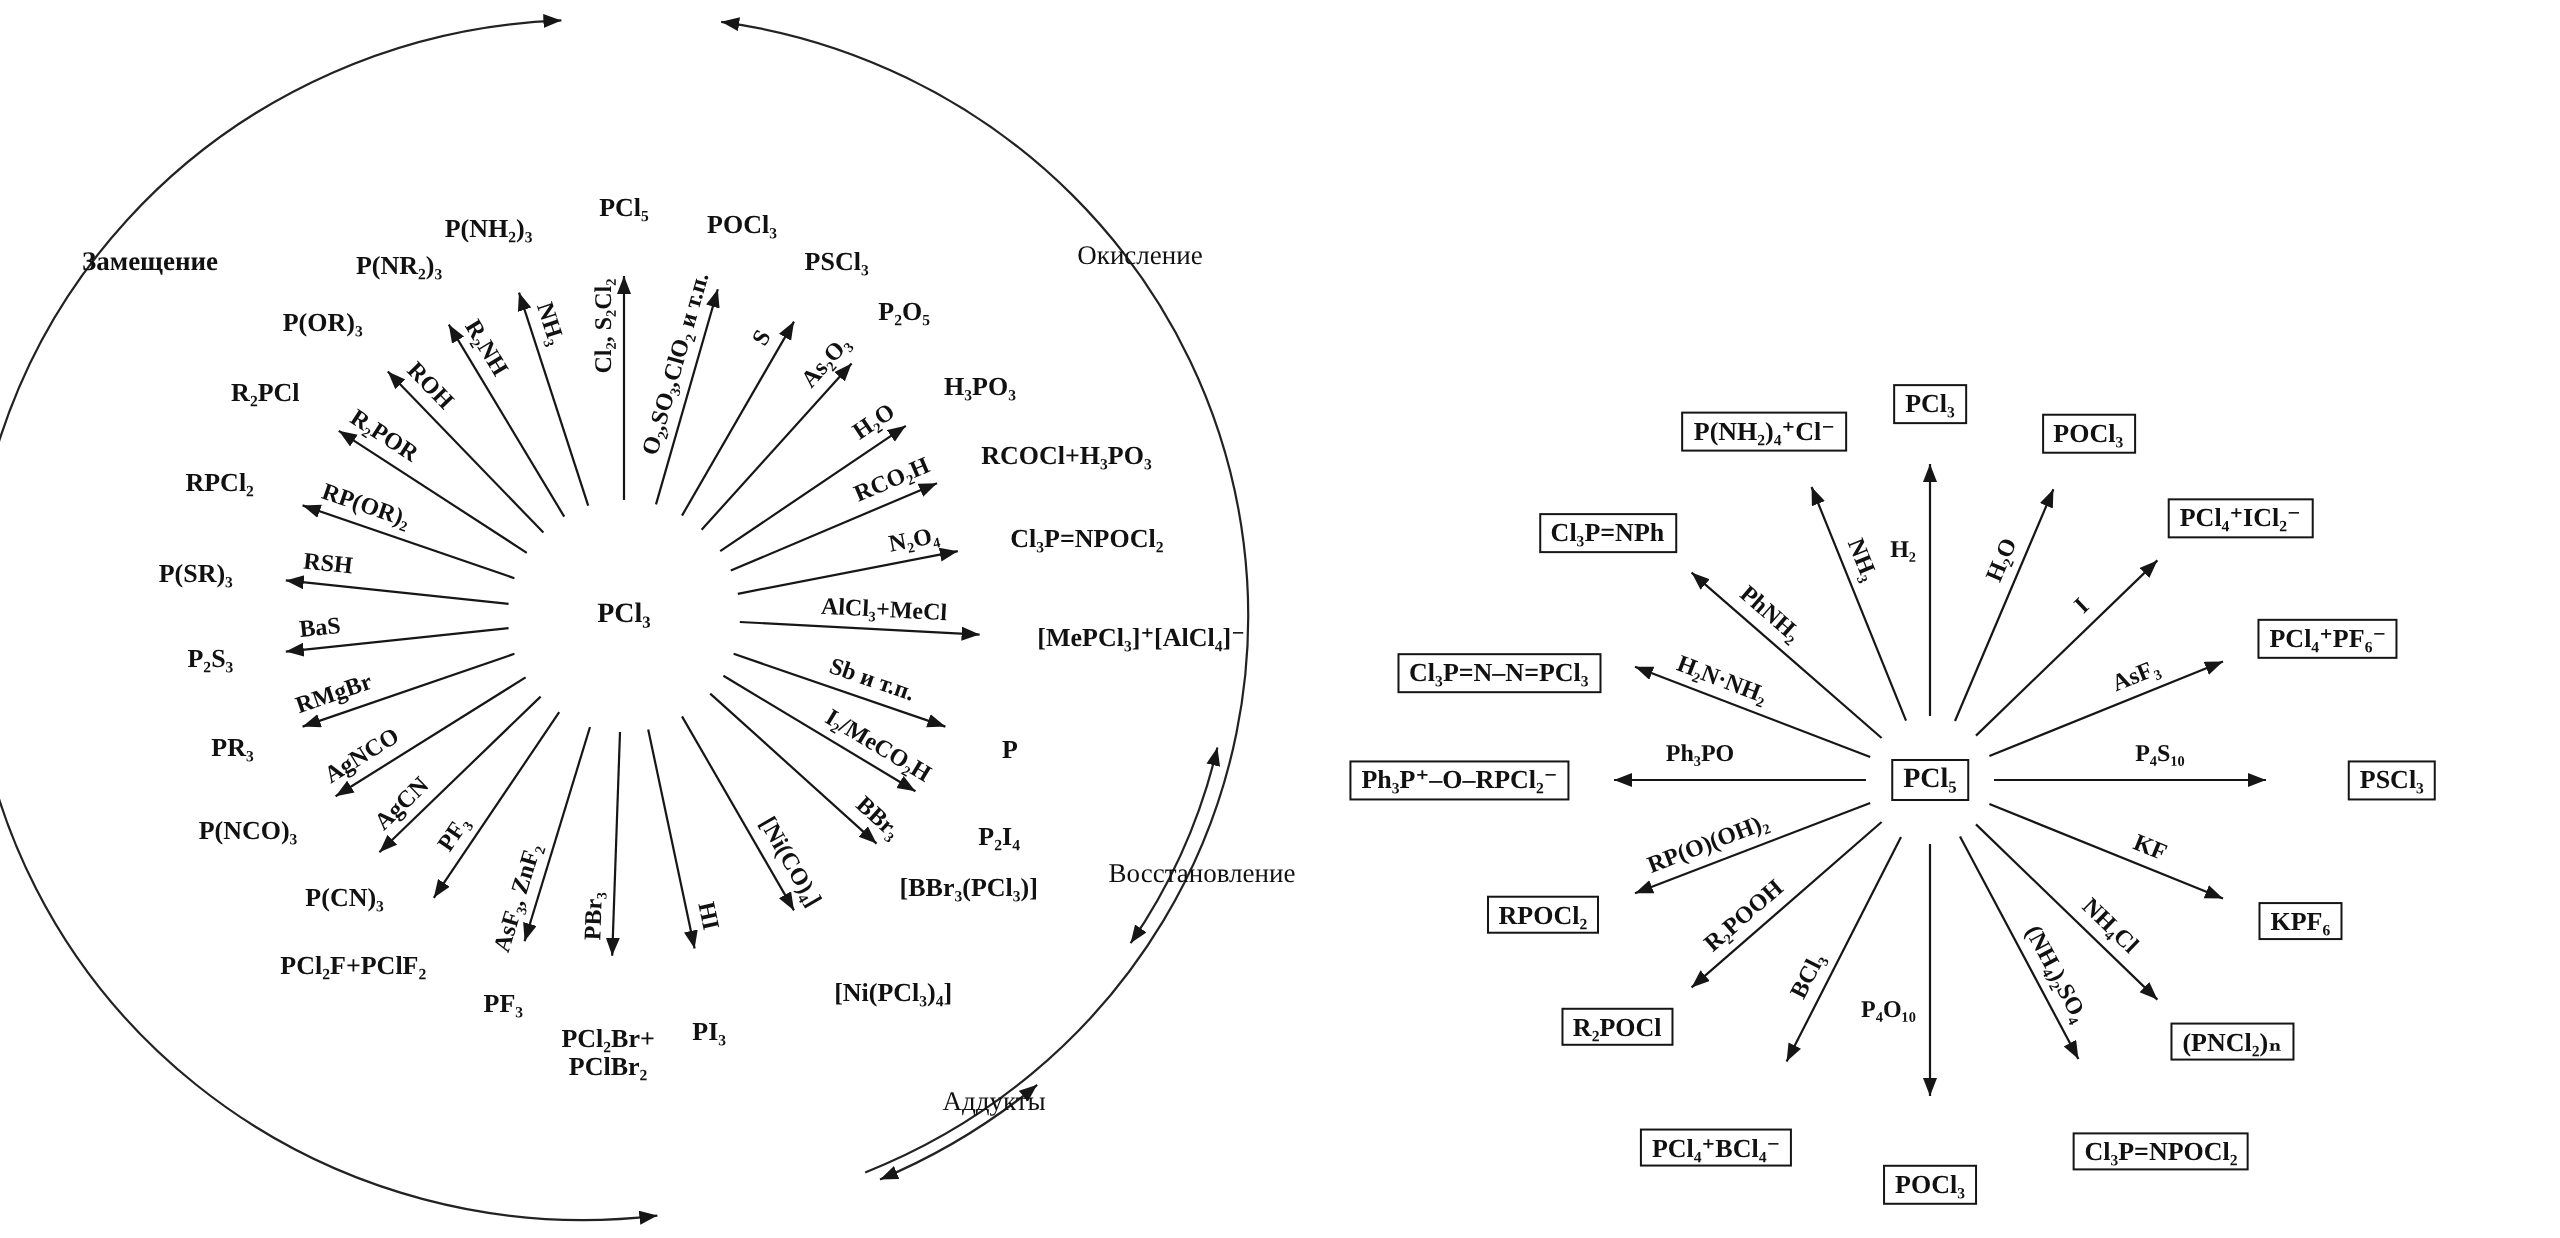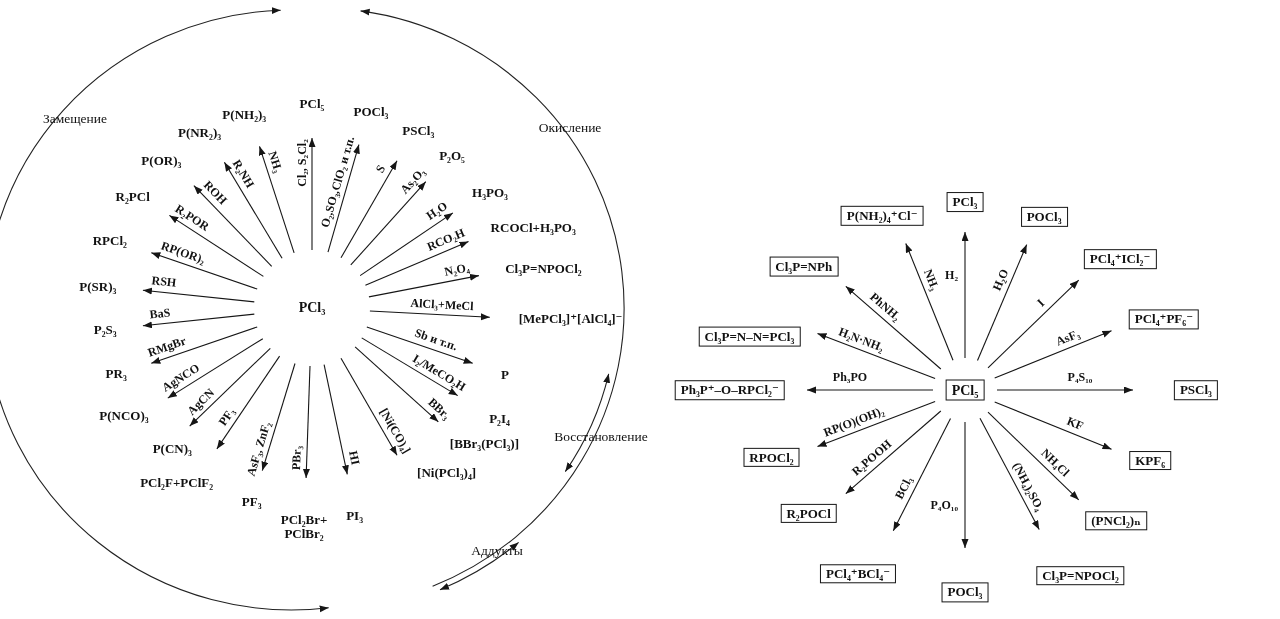--- a/index.html
+++ b/index.html
@@ -104,21 +104,21 @@
       <div class="node" style="left: 504.4px; top: 270.6px; transform: translate(1%, -59.9%);">Cl₃P=NPOCl₂</div>
       <div class="reagent" style="left: 457.3px; top: 269.6px; transform: translate(-50%, -50%) rotate(-11deg);">N₂O₄</div>
       <div class="node" style="left: 516.7px; top: 318.7px; transform: translate(1.9%, -47.3%);">[MePCl₃]⁺[AlCl₄]⁻</div>
       <div class="reagent" style="left: 442.3px; top: 304.8px; transform: translate(-50%, -50%) rotate(3deg);">AlCl₃+MeCl</div>
       <div class="node" style="left: 501.1px; top: 373.1px; transform: translate(-0.8%, -33.1%);">P</div>
       <div class="reagent" style="left: 436.3px; top: 340.2px; transform: translate(-50%, -50%) rotate(19deg);">Sb и т.п.</div>
       <div class="node" style="left: 490.3px; top: 415.1px; transform: translate(-5.4%, -23.2%);">P₂I₄</div>
       <div class="reagent" style="left: 438.9px; top: 372.6px; transform: translate(-50%, -50%) rotate(31deg);">I₂/MeCO₂H</div>
       <div class="node" style="left: 457.7px; top: 439.1px; transform: translate(-11.4%, -15.2%);">[BBr₃(PCl₃)]</div>
       <div class="reagent" style="left: 439.1px; top: 409px; transform: translate(-50%, -50%) rotate(42deg);">BBr₃</div>
-      <div class="node" style="left: 413px; top: 467px; transform: translate(-24%, -5%); padding-left: 24px;">[Ni(PCl₃)₄]</div>
+      <div class="node" style="left: 413px; top: 490px; transform: translate(-24%, -5%); padding-left: 24px;">[Ni(PCl₃)₄]</div>
       <div class="reagent" style="left: 394.7px; top: 431.2px; transform: translate(-50%, -50%) rotate(60deg);">[Ni(CO)₄]</div>
       <div class="node" style="left: 352.8px; top: 509px; transform: translate(-39.2%, 0.9%);">PI₃</div>
       <div class="reagent" style="left: 354px; top: 457.5px; transform: translate(-50%, -50%) rotate(78deg);">HI</div>
       <div class="node" style="left: 304.9px; top: 511.9px; transform: translate(-51.8%, 2%);">PCl₂Br+
 PClBr₂</div>
       <div class="reagent" style="left: 296.8px; top: 457.6px; transform: translate(-50%, -50%) rotate(-88deg);">PBr₃</div>
       <div class="node" style="left: 254.7px; top: 495.4px; transform: translate(-65.2%, -0.3%);">PF₃</div>
       <div class="reagent" style="left: 258.6px; top: 448.5px; transform: translate(-50%, -50%) rotate(-73deg);">AsF₃, ZnF₂</div>
       <div class="node" style="left: 197.9px; top: 477.1px; transform: translate(-79.1%, -6.9%);">PCl₂F+PClF₂</div>
       <div class="reagent" style="left: 226.5px; top: 416.8px; transform: translate(-50%, -50%) rotate(-56deg);">PF₃</div>
@@ -169,18 +169,18 @@
       <div class="reagent" style="left: 854.1px; top: 421.9px; transform: translate(-50%, -50%) rotate(-21deg);">RP(O)(OH)₂</div>
       <div class="node boxed" style="left: 787px; top: 390px; transform: translate(-102%, -50%);">Ph₃P⁺–O–RPCl₂⁻</div>
       <div class="reagent" style="left: 850px; top: 377px; transform: translate(-50%, -50%);">Ph₃PO</div>
       <div class="node boxed" style="left: 798.8px; top: 326.2px; transform: translate(-98.5%, -68.6%); margin-top: 14px;">Cl₃P=N–N=PCl₃</div>
       <div class="reagent" style="left: 861.2px; top: 339.5px; transform: translate(-50%, -50%) rotate(21deg);">H₂N·NH₂</div>
       <div class="node boxed" style="left: 830.7px; top: 273.2px; transform: translate(-89.2%, -84.1%);">Cl₃P=NPh</div>
       <div class="reagent" style="left: 884.8px; top: 307px; transform: translate(-50%, -50%) rotate(41deg);">PhNH₂</div>
       <div class="node boxed" style="left: 898.3px; top: 225px; transform: translate(-69.5%, -98.2%);">P(NH₂)₄⁺Cl⁻</div>
       <div class="reagent" style="left: 931.2px; top: 279.6px; transform: translate(-50%, -50%) rotate(68deg);">NH₃</div>
       <div class="center boxed" style="left: 965px; top: 390px; transform: translate(-50%, -50%);">PCl₅</div>
-      <div class="ringlabel" style="left: 75px; top: 119px; transform: translate(-50%, -50%);">Замещение</div>
+      <div class="ringlabel" style="left: 75px; top: 131px; transform: translate(-50%, -50%); font-weight: bold;">Замещение</div>
       <div class="ringlabel" style="left: 570px; top: 128px; transform: translate(-50%, -50%);">Окисление</div>
       <div class="ringlabel" style="left: 601px; top: 437px; transform: translate(-50%, -50%);">Восстановление</div>
       <div class="ringlabel" style="left: 497px; top: 551px; transform: translate(-50%, -50%);">Аддукты</div>
     </div>
 </div>
 
 </body></html>

